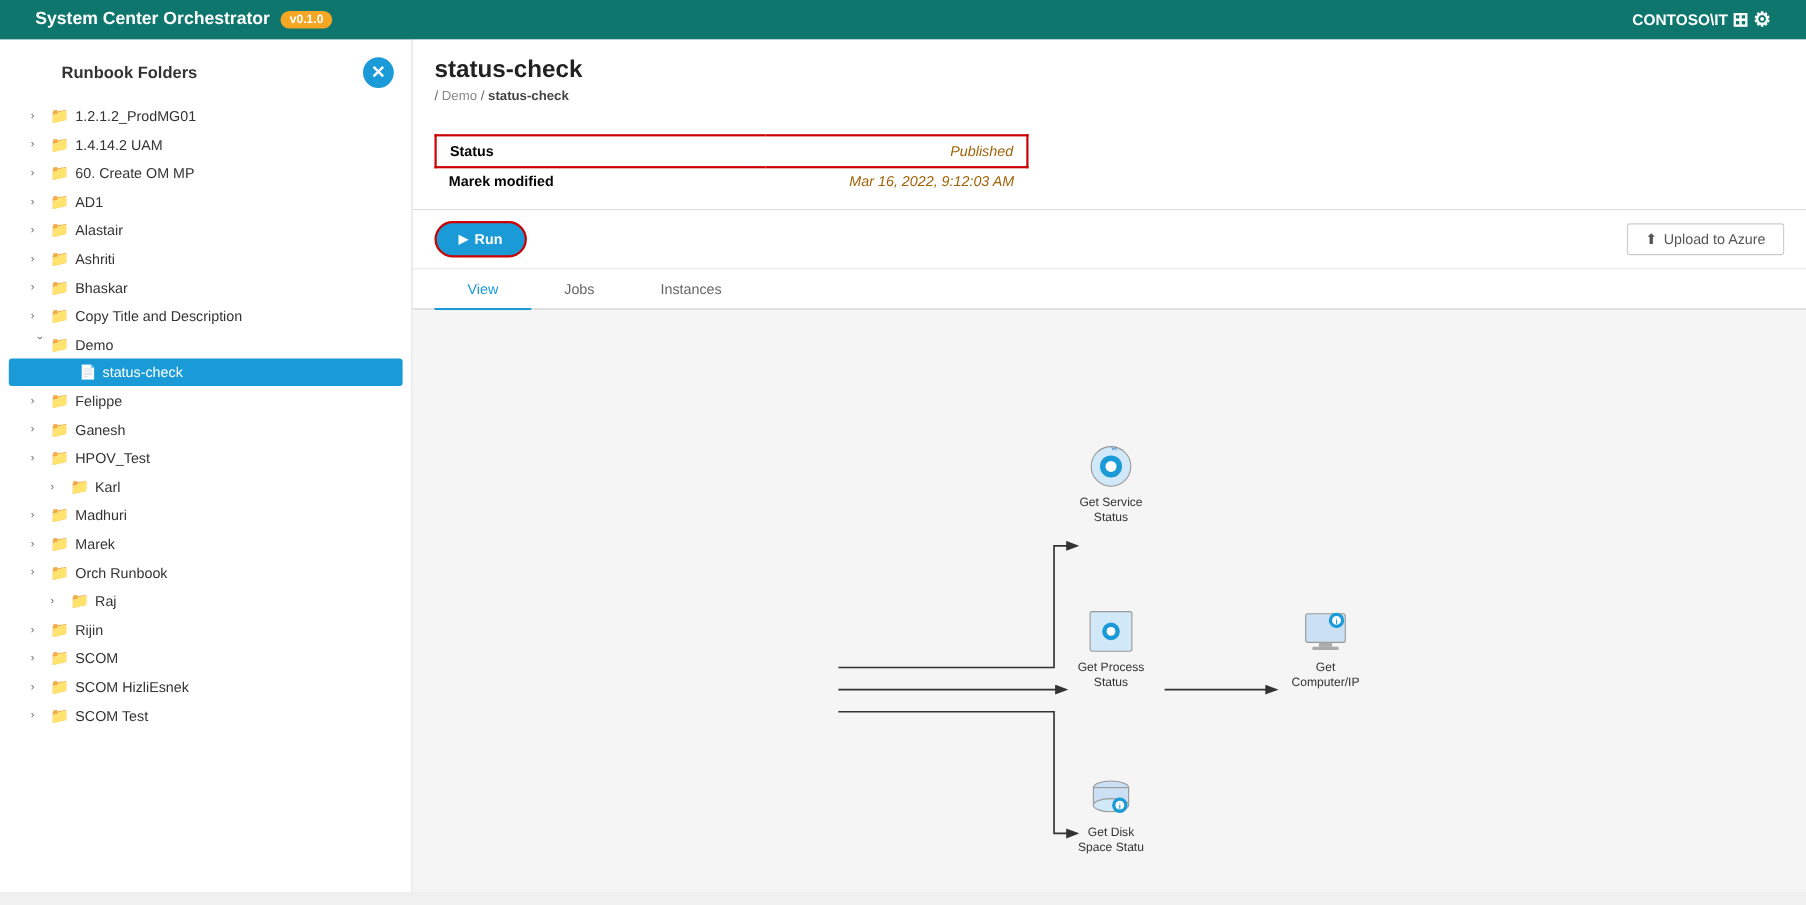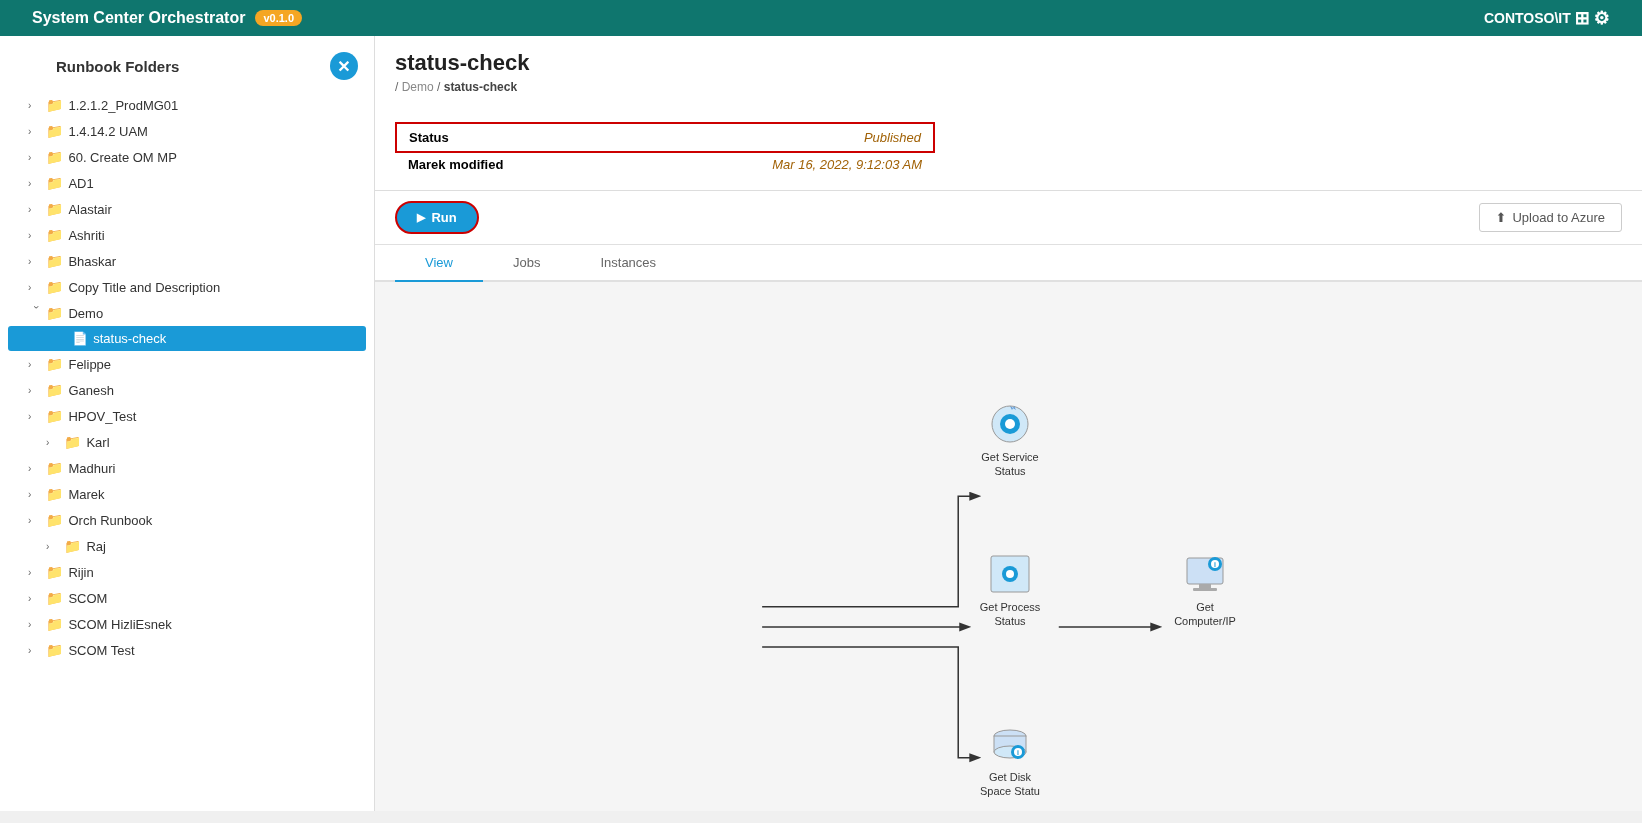--- a/index.html
+++ b/index.html
@@ -441,21 +441,21 @@
             <rect x="16" y="32" width="12" height="4" fill="#aaa"></rect>
             <rect x="10" y="36" width="24" height="3" rx="1" fill="#aaa"></rect>
             <circle cx="32" cy="12" r="7" fill="#1a9ad7"></circle>
             <circle cx="32" cy="12" r="4" fill="white"></circle>
             <text x="32" y="15" text-anchor="middle" font-size="7" fill="#1a9ad7" font-weight="bold">i</text>
           </svg>
         </div>
         <span class="node-label">Get<br>Computer/IP</span>
       </div>
 
-      <div class="diagram-node" style="left: 595px; top: 440px;">
+      <div class="diagram-node" style="left: 595px; top: 420px;">
         <div class="node-icon">
           <svg width="44" height="44" viewBox="0 0 44 44">
             <ellipse cx="22" cy="14" rx="16" ry="6" fill="#cce0f5" stroke="#999" stroke-width="1"></ellipse>
             <rect x="6" y="14" width="32" height="16" fill="#cce0f5" stroke="#999" stroke-width="1"></rect>
             <ellipse cx="22" cy="30" rx="16" ry="6" fill="#d0e8f8" stroke="#999" stroke-width="1"></ellipse>
             <circle cx="30" cy="30" r="7" fill="#1a9ad7"></circle>
             <circle cx="30" cy="30" r="4" fill="white"></circle>
             <text x="30" y="33" text-anchor="middle" font-size="7" fill="#1a9ad7" font-weight="bold">i</text>
           </svg>
         </div>

